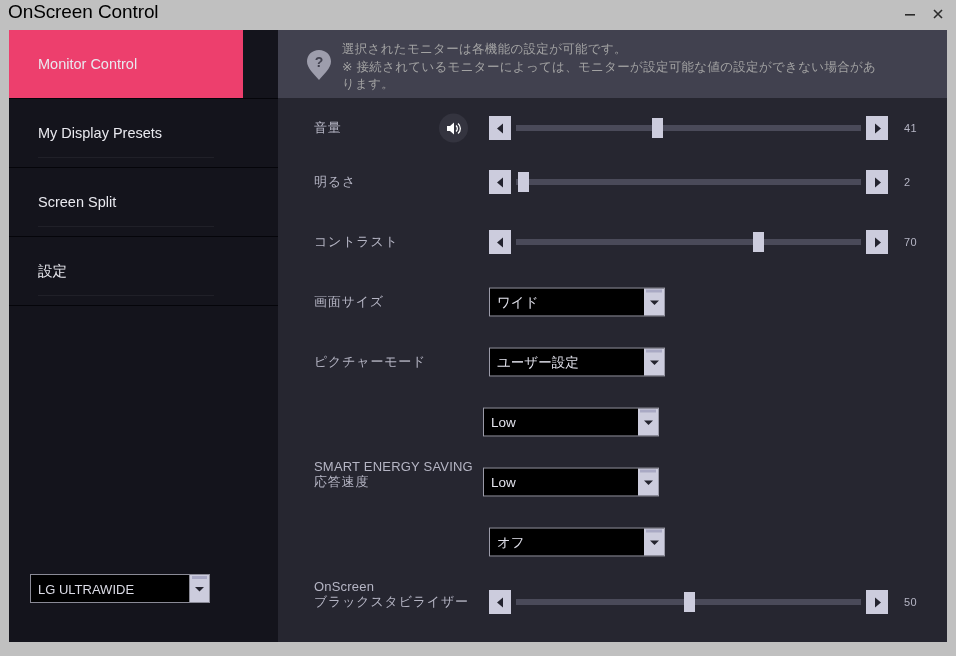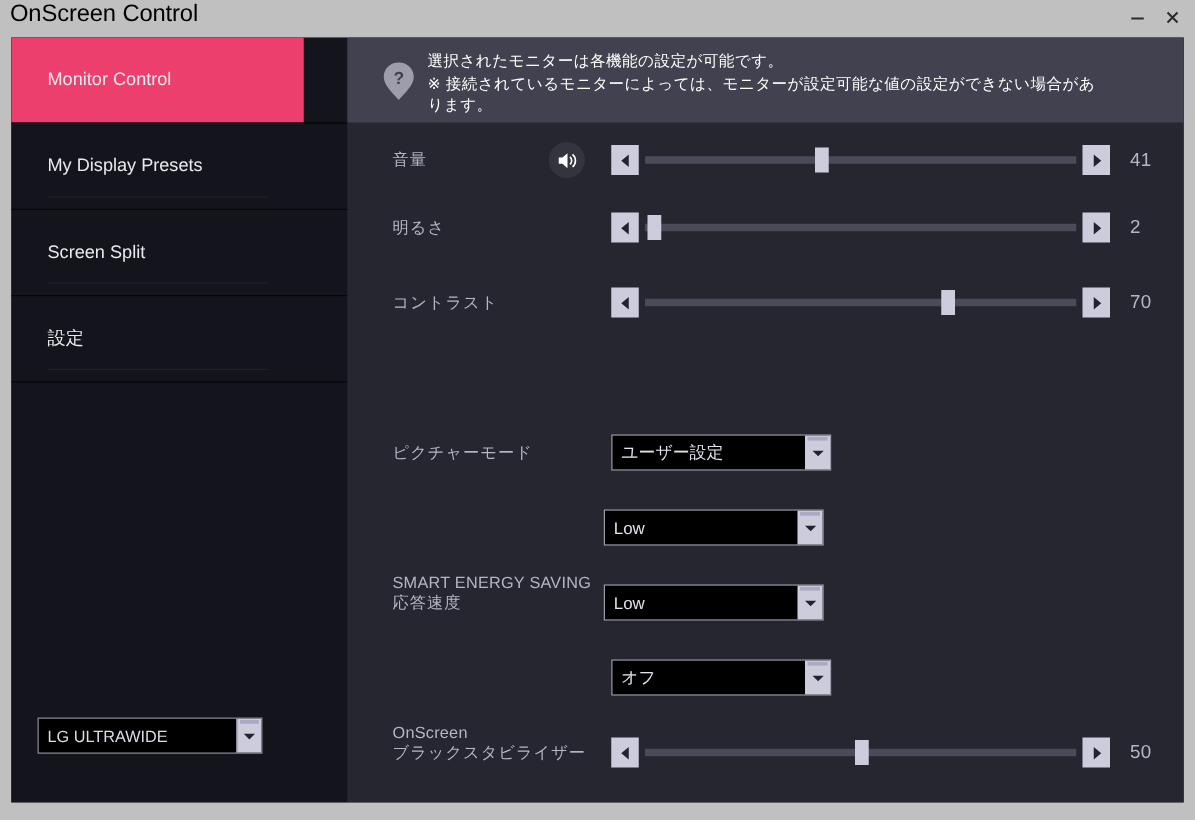--- a/index.html
+++ b/index.html
@@ -170,21 +170,21 @@
     width: 30px;
     height: 34px;
   }
   .help-text {
     position: absolute;
     left: 64px;
     top: 11px;
     width: 590px;
     font-size: 12.5px;
     line-height: 17.5px;
-    color: #ffffff;
+    color: #a3a3a3;
     letter-spacing: 0.3px;
   }
 
   .rows {
     position: absolute;
     left: 0; top: 68px;
     width: 669px;
     height: 428px;
   }
 
@@ -261,21 +261,21 @@
     height: 20px;
     margin-left: -5px;
     background: #ccccdd;
     cursor: default;
   }
   .row-value {
     position: absolute;
     top: 50%;
     transform: translateY(-50%);
     left: 626px;
-    font-size: 15px;
+    font-size: 11px;
     color: #b5b5c4;
     letter-spacing: 0.3px;
     white-space: nowrap;
   }
 
   
   .dropdown {
     position: absolute;
     left: 211px;
     top: 50%;
@@ -449,20 +449,31 @@
             </div>
             <span class="arrow-btn right">
               <svg width="9" height="11" viewBox="0 0 9 11">
                   <path d="M2 0.5 L2 10.5 L8 5.5 Z" fill="#23232e"></path>
                 </svg>
             </span>
           </div>
           <span class="row-value">70</span>
         </div>
 
+        <div class="row" style="top:174px;">
+          <span class="row-label">画面サイズ</span>
+          <div class="dropdown">
+            <span class="dd-text">ワイド</span>
+            <span class="dd-arrow-box">
+              <svg width="11" height="8" viewBox="0 0 11 8">
+                  <path d="M1 2 L5.5 6.5 L10 2 Z" fill="#23232e"></path>
+                </svg>
+            </span>
+          </div>
+        </div>
 
         <div class="row" style="top:234px;">
           <span class="row-label">ピクチャーモード</span>
           <div class="dropdown">
             <span class="dd-text">ユーザー設定</span>
             <span class="dd-arrow-box">
               <svg width="11" height="8" viewBox="0 0 11 8">
                   <path d="M1 2 L5.5 6.5 L10 2 Z" fill="#23232e"></path>
                 </svg>
             </span>

